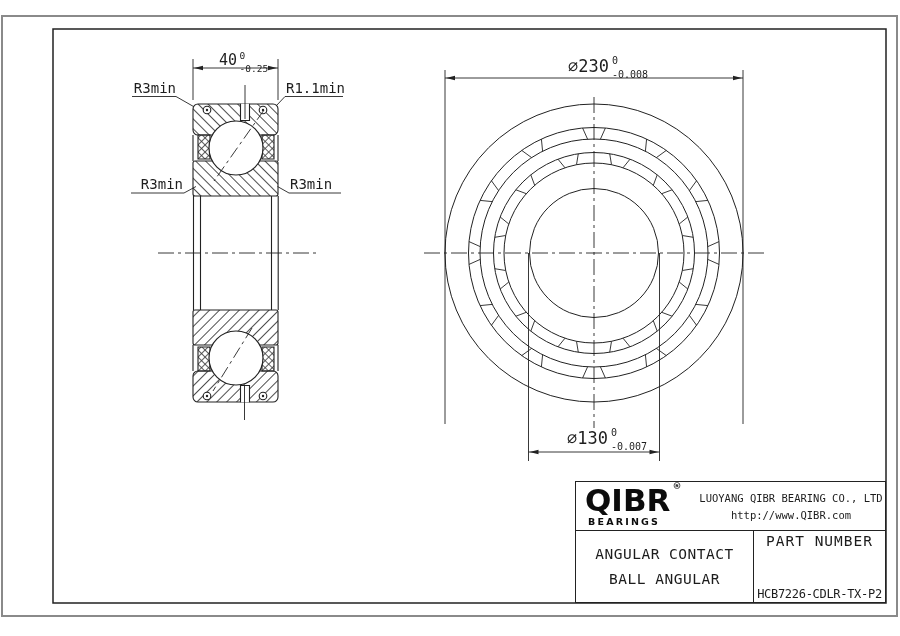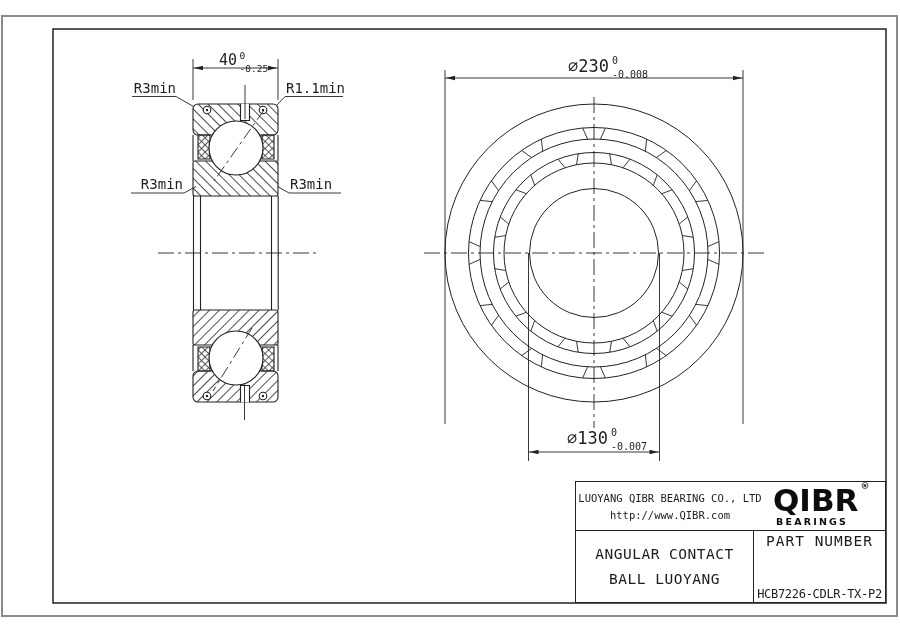--- a/index.html
+++ b/index.html
@@ -192,33 +192,33 @@
     <polygon points="529.5,452 538.5,449.7 538.5,454.3" fill="#222" stroke="none"></polygon>
     <polygon points="658.5,452 649.5,449.7 649.5,454.3" fill="#222" stroke="none"></polygon>
   </g>
   <text class="dimtxt sz17" x="608" y="444" text-anchor="end">⌀130</text>
   <text class="dimtxt sz10" x="611" y="436">0</text>
   <text class="dimtxt sz10" x="611" y="449.5">-0.007</text>
 </svg>
 
 <div id="titleblock">
   <div id="tb-row1">
+    <div id="logo">
+      <span class="qibr"><span>QIBR</span><span class="reg">®</span></span>
+      <div class="bearings">BEARINGS</div>
+    </div>
     <div id="company">
       <div>LUOYANG QIBR BEARING CO., LTD</div>
       <div>http://www.QIBR.com</div>
-    </div>
-    <div id="logo">
-      <span class="qibr"><span>QIBR</span><span class="reg">®</span></span>
-      <div class="bearings">BEARINGS</div>
     </div>
   </div>
   <div id="tb-row2">
     <div id="product-cell">
       <div>ANGULAR CONTACT</div>
-      <div>BALL LUOYANG</div>
+      <div>BALL ANGULAR</div>
     </div>
     <div id="part-cell">
       <div id="part-label">PART NUMBER</div>
       <div id="part-number">HCB7226-CDLR-TX-P2</div>
     </div>
   </div>
 </div>
 
 </div>
 

